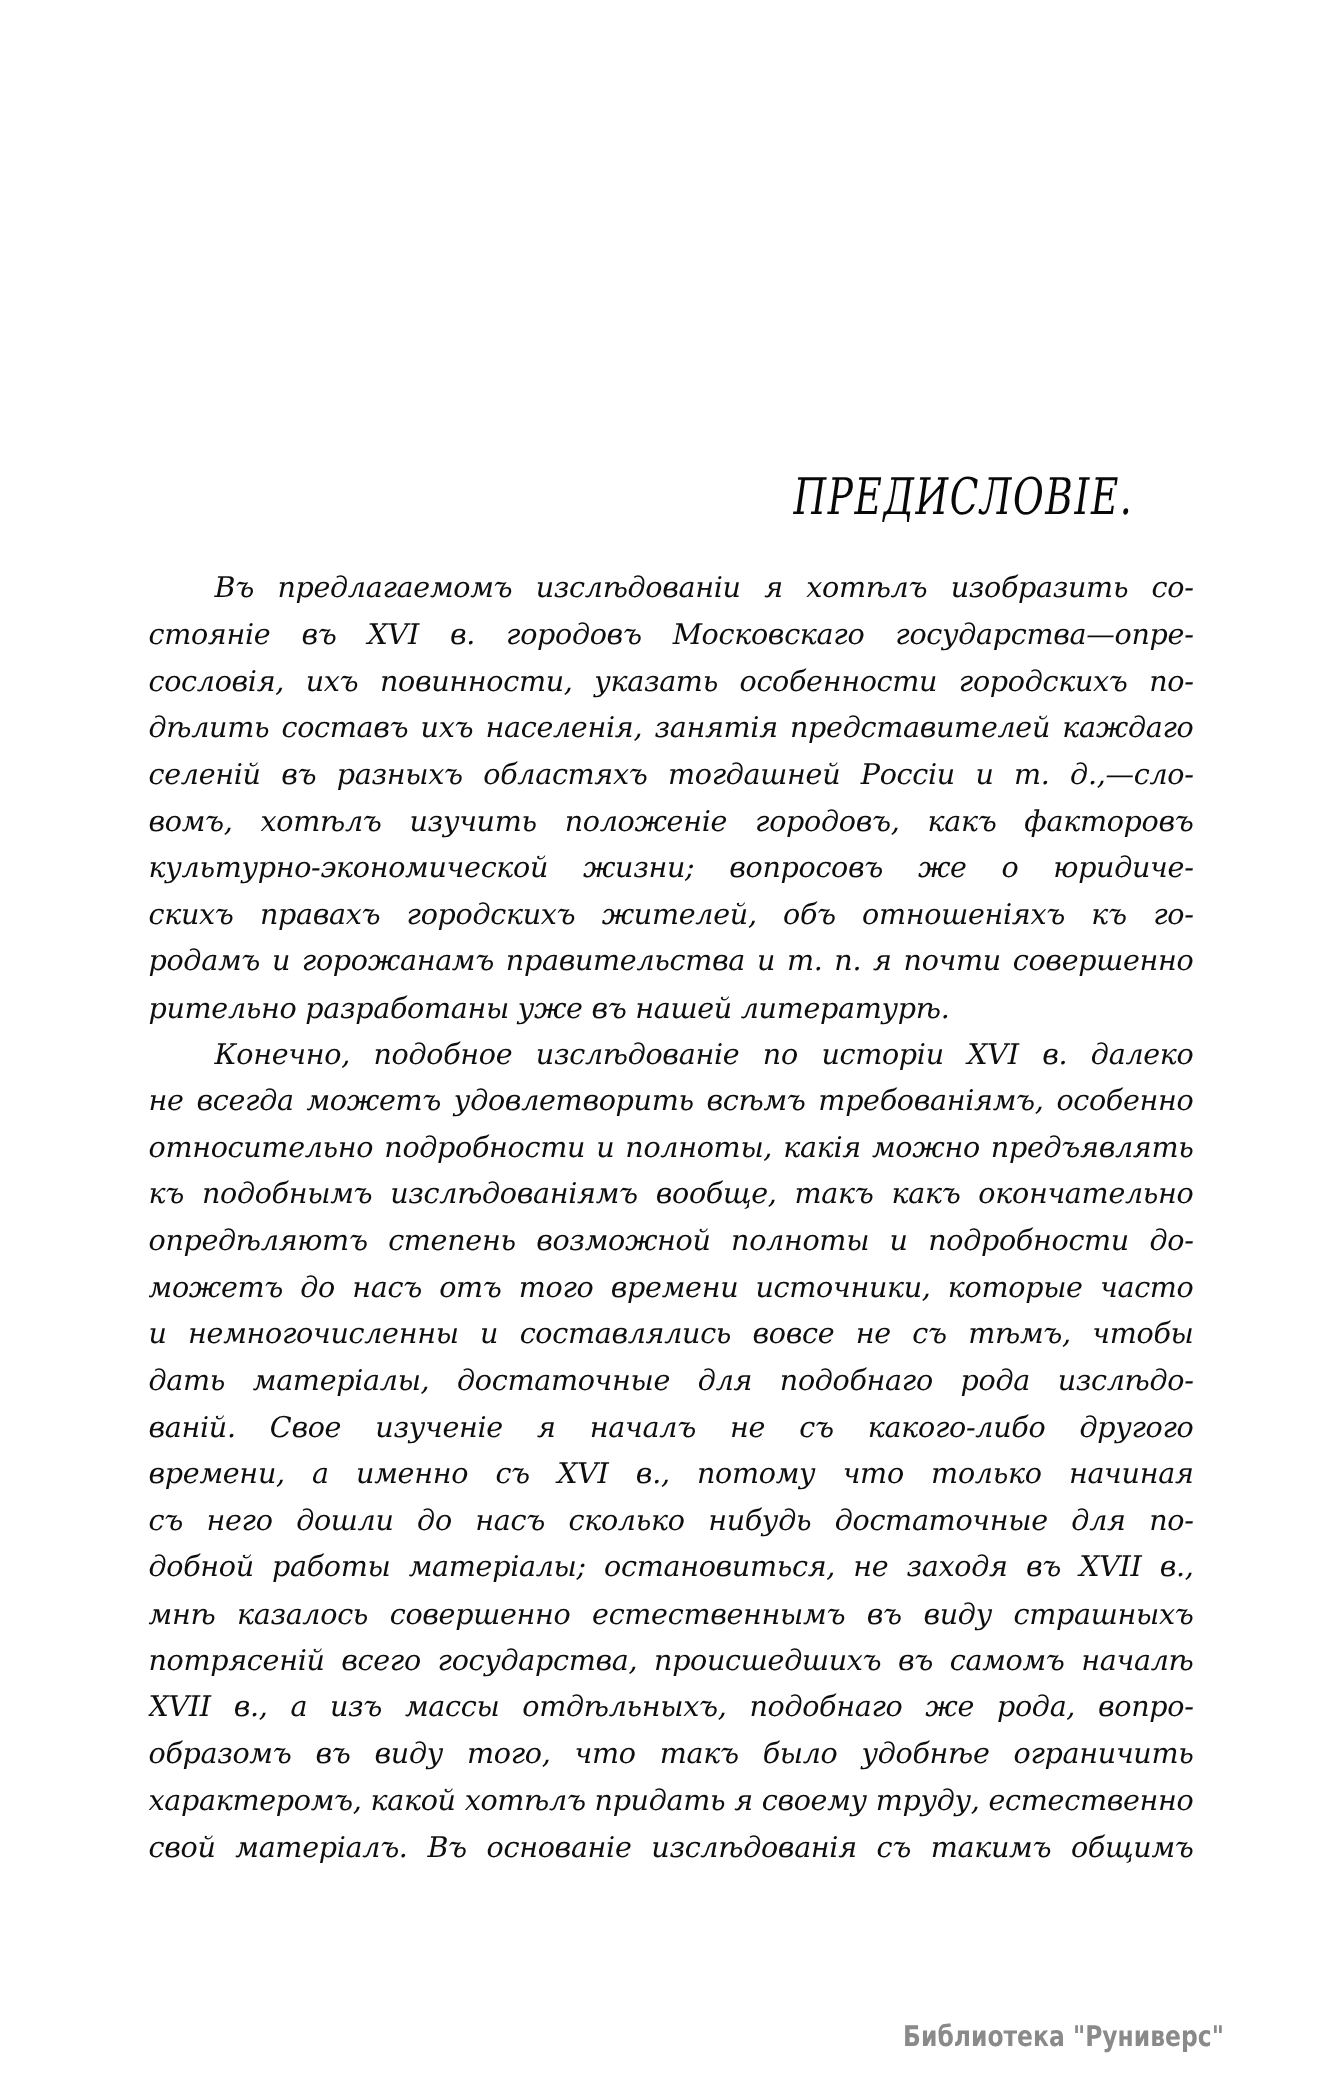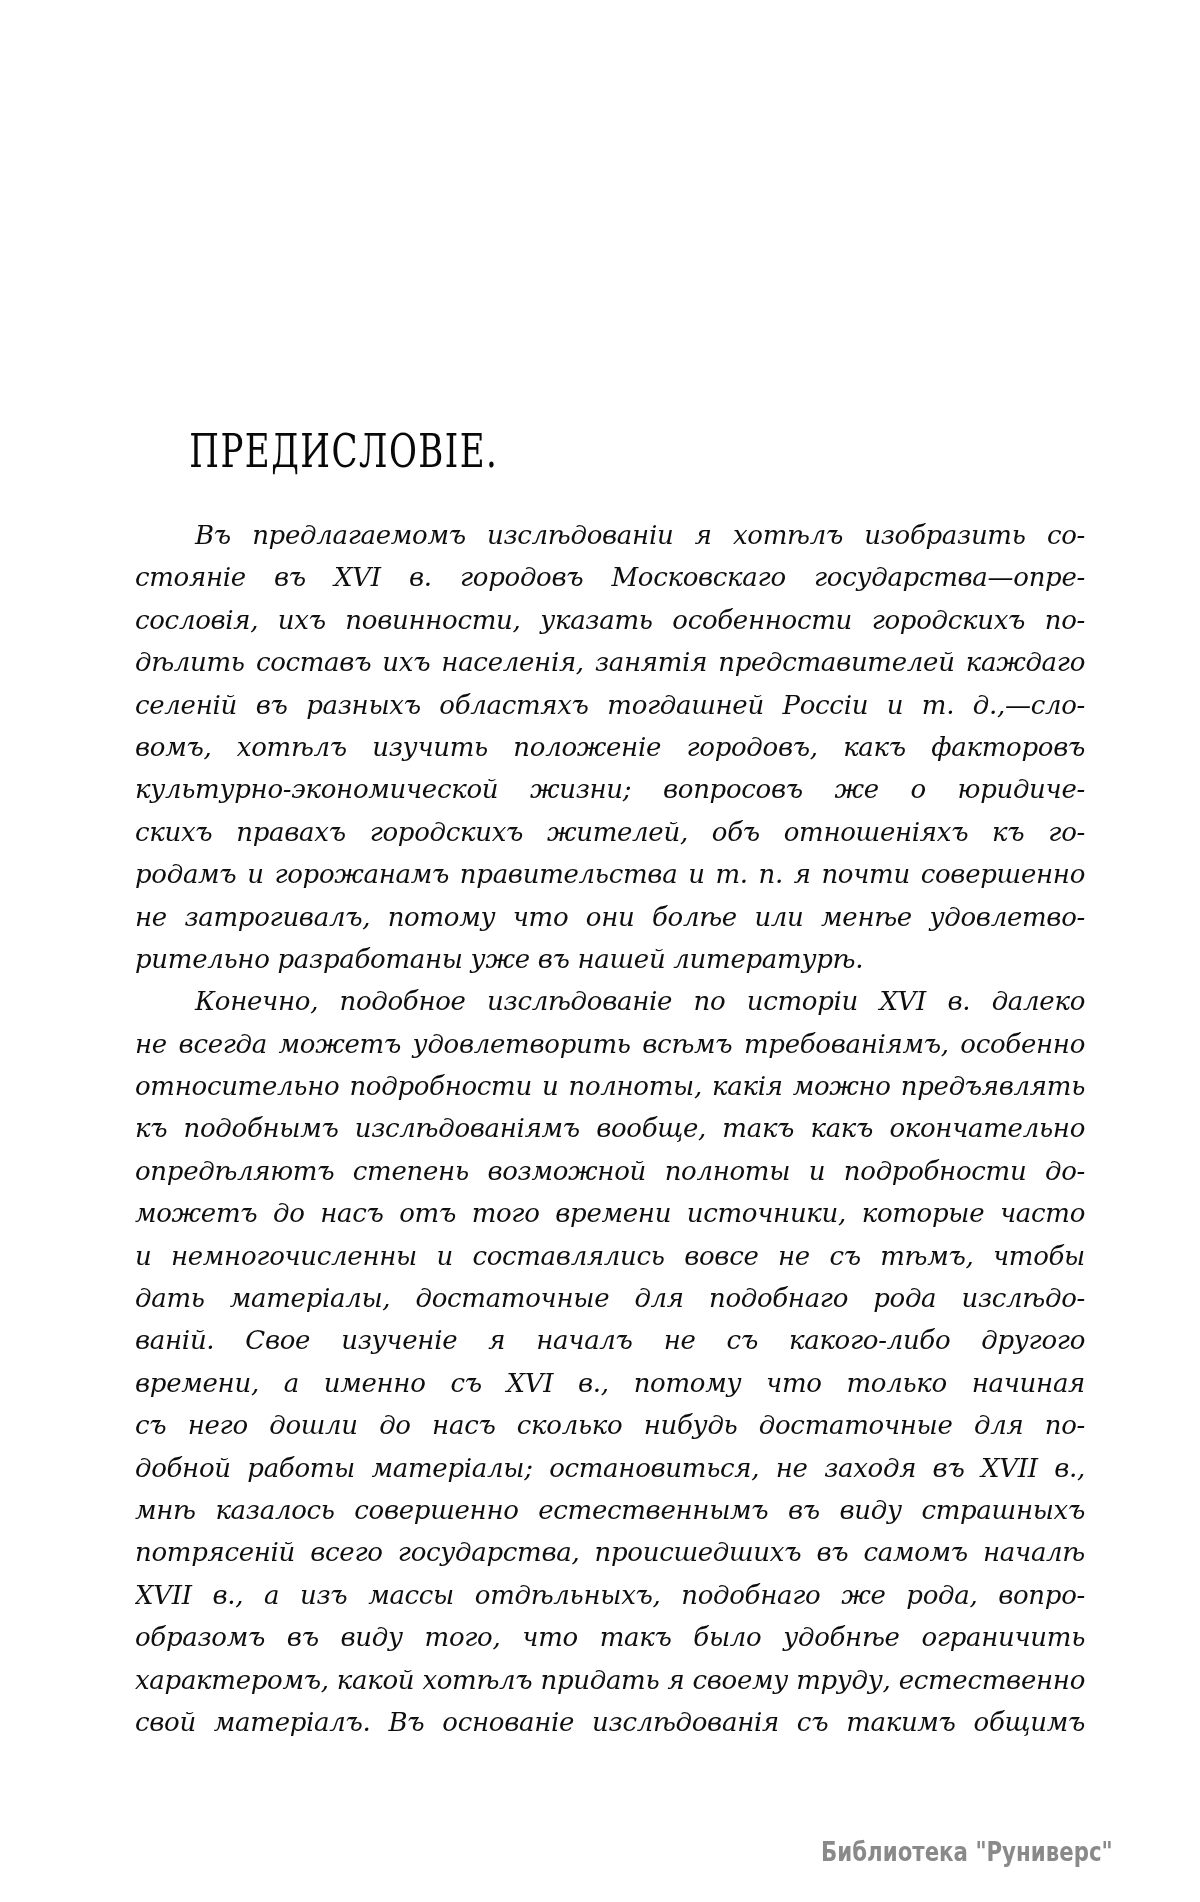--- a/index.html
+++ b/index.html
@@ -14,24 +14,25 @@
     background: #ffffff;
     overflow: hidden;
     font-family: "DejaVu Serif", "Liberation Serif", serif;
     color: #0e0e0e;
   }
   .title-wrap {
     position: absolute;
     top: 426px;
     left: 135px;
     width: 950px;
-    text-align: left;
+    text-align: right;
     line-height: 50px;
     height: 50px;
     white-space: nowrap;
+    font-style: italic;
   }
   .title-text {
     display: inline-block;
     font-size: 46px;
     font-weight: normal;
     letter-spacing: 2px;
     transform: scaleX(0.74);
     transform-origin: center;
     color: #080808;
   }
@@ -89,21 +90,20 @@
   <div class="text-block">
       <div class="line indent">Въ предлагаемомъ изслѣдованіи я хотѣлъ изобразить со-</div>
       <div class="line">стояніе въ XVI в. городовъ Московскаго государства—опре-</div>
       <div class="line">сословія, ихъ повинности, указать особенности городскихъ по-</div>
       <div class="line">дѣлить составъ ихъ населенія, занятія представителей каждаго</div>
       <div class="line">селеній въ разныхъ областяхъ тогдашней Россіи и т. д.,—сло-</div>
       <div class="line">вомъ, хотѣлъ изучить положеніе городовъ, какъ факторовъ</div>
       <div class="line">культурно-экономической жизни; вопросовъ же о юридиче-</div>
       <div class="line">скихъ правахъ городскихъ жителей, объ отношеніяхъ къ го-</div>
       <div class="line">родамъ и горожанамъ правительства и т. п. я почти совершенно</div>
-      <div class="line">не затрогивалъ, потому что они болѣе или менѣе удовлетво-</div>
       <div class="line pend">рительно разработаны уже въ нашей литературѣ.</div>
       <div class="line indent">Конечно, подобное изслѣдованіе по исторіи XVI в. далеко</div>
       <div class="line">не всегда можетъ удовлетворить всѣмъ требованіямъ, особенно</div>
       <div class="line">относительно подробности и полноты, какія можно предъявлять</div>
       <div class="line">къ подобнымъ изслѣдованіямъ вообще, такъ какъ окончательно</div>
       <div class="line">опредѣляютъ степень возможной полноты и подробности до-</div>
       <div class="line">можетъ до насъ отъ того времени источники, которые часто</div>
       <div class="line">и немногочисленны и составлялись вовсе не съ тѣмъ, чтобы</div>
       <div class="line">дать матеріалы, достаточные для подобнаго рода изслѣдо-</div>
       <div class="line">ваній. Свое изученіе я началъ не съ какого-либо другого</div>

